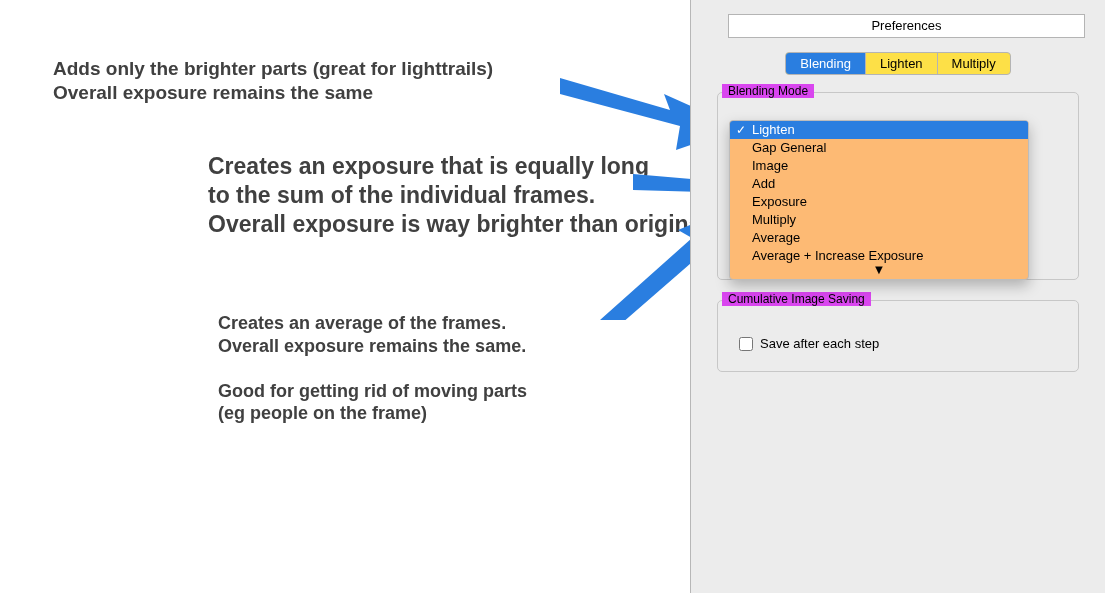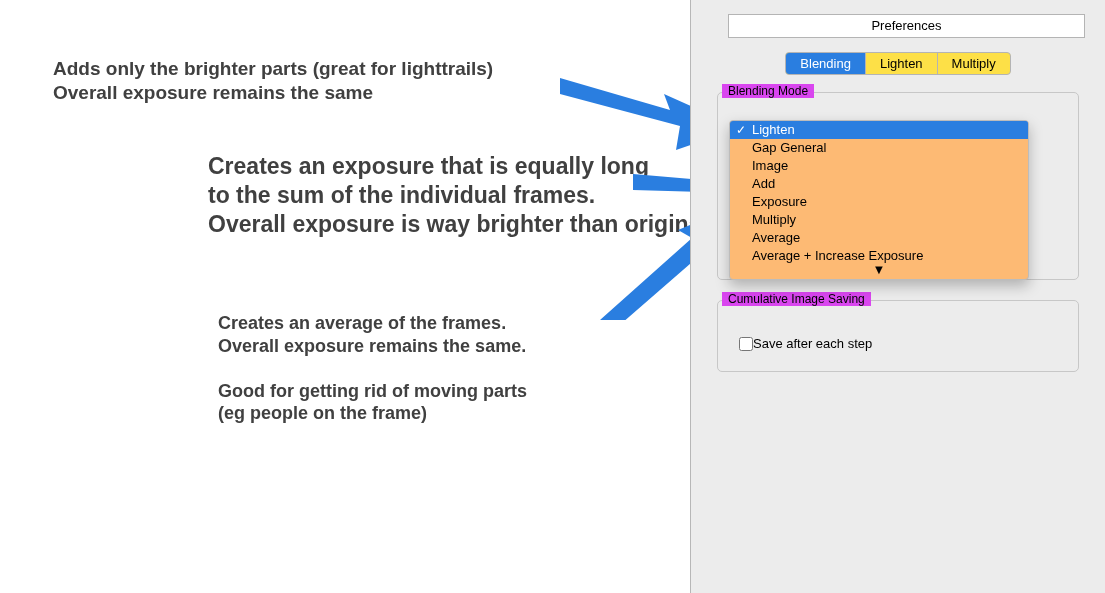--- a/index.html
+++ b/index.html
@@ -28,21 +28,21 @@
   .dd .opt{height:18px;line-height:18px;padding:0 10px 0 22px;font-size:13px;position:relative}
   .dd .opt.sel{background:#2a7ee0;color:#fff}
   .dd .opt.sel::before{content:"\2713";position:absolute;left:6px;top:0;font-size:12px}
   .dd .cap{position:absolute;right:0;top:0;width:18px;height:18px;background:#3f8df5;border-left:1px solid #2a62b7}
   .dd .cap::before{content:"";position:absolute;left:4px;top:4px;border-left:5px solid transparent;border-right:5px solid transparent;border-bottom:5px solid #fff}
   .dd .cap::after{content:"";position:absolute;left:4px;bottom:4px;border-left:5px solid transparent;border-right:5px solid transparent;border-top:5px solid #fff}
   .dd .more{text-align:center;height:14px;line-height:10px}
   .ghost{position:absolute;color:#b9b9b9;font-size:12px}
   .gh1{left:70px;top:166px}
   .gh2{left:76px;top:198px}
-  .chk{position:absolute;left:48px;top:336px;display:flex;align-items:center;gap:0}
+  .chk{position:absolute;left:48px;top:336px;display:flex;align-items:center;gap:7px}
   .chk input{width:14px;height:14px;margin:0}
 </style>
 </head>
 <body>
 <div class="canvas">
 
   <div class="annot a1">Adds only the brighter parts (great for lighttrails)
 Overall exposure remains the same</div>
   <div class="annot a2">Creates an exposure that is equally long
 to the sum of the individual frames.

